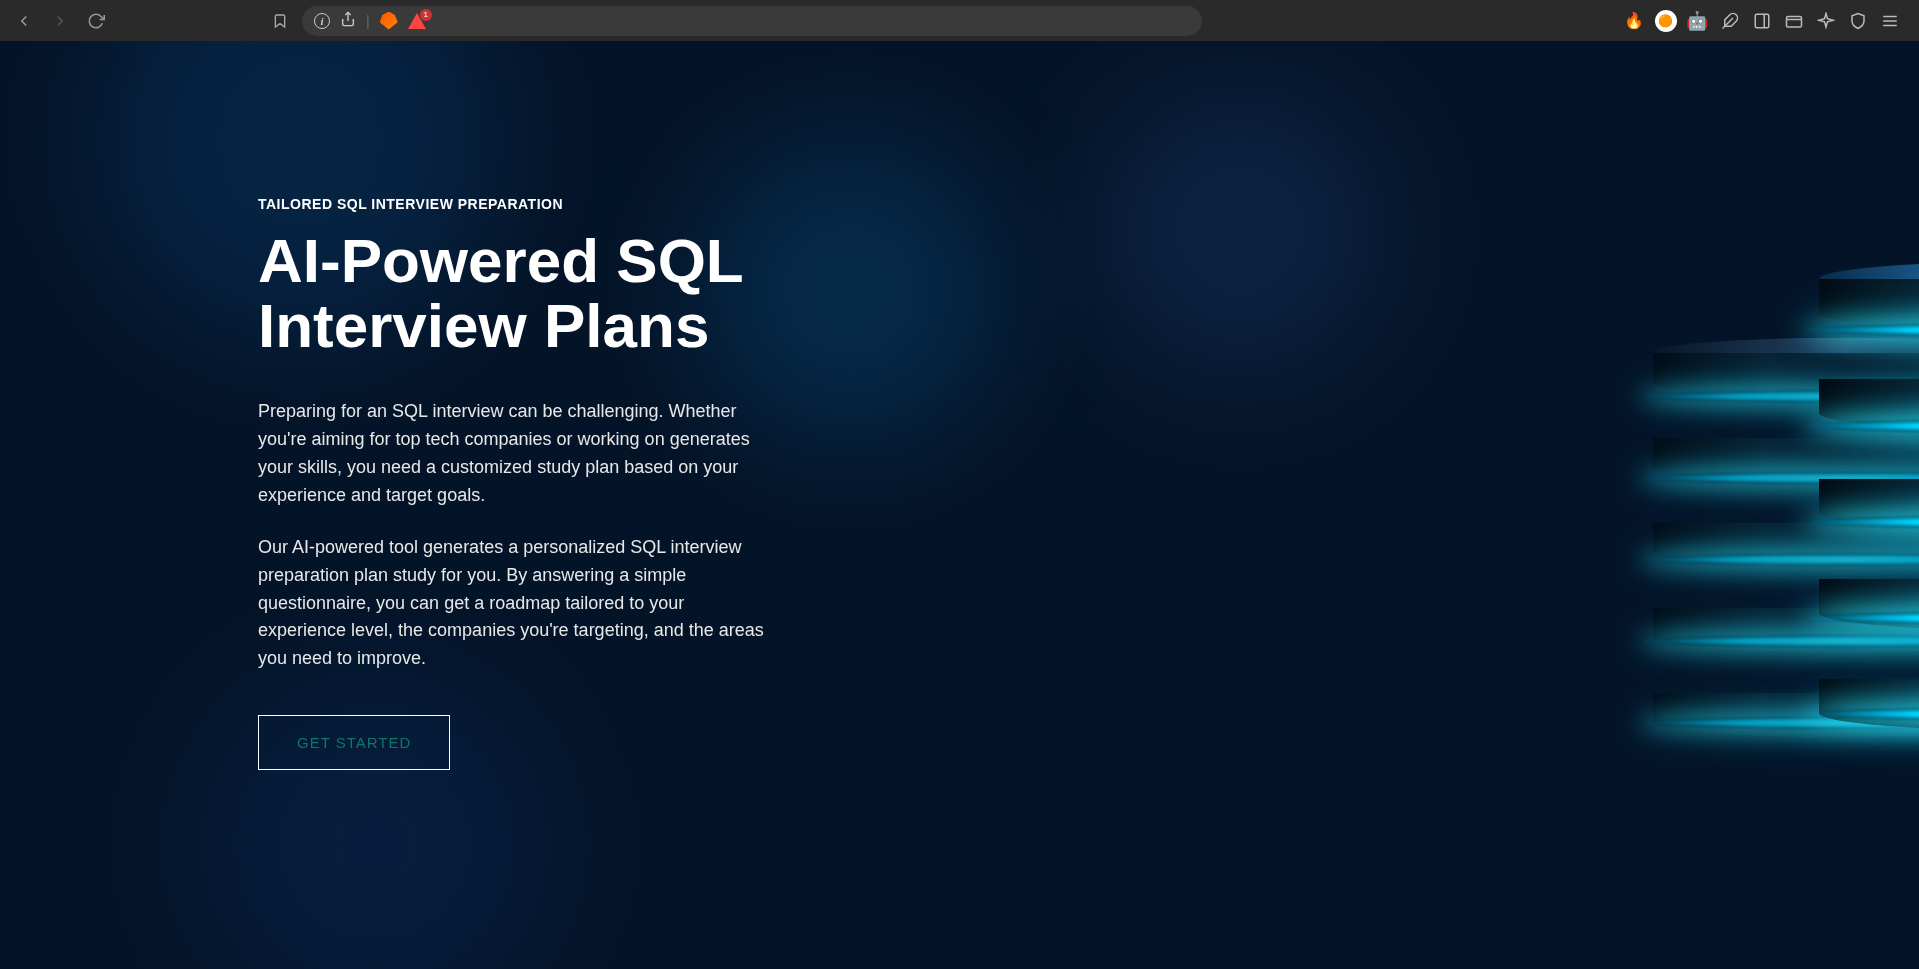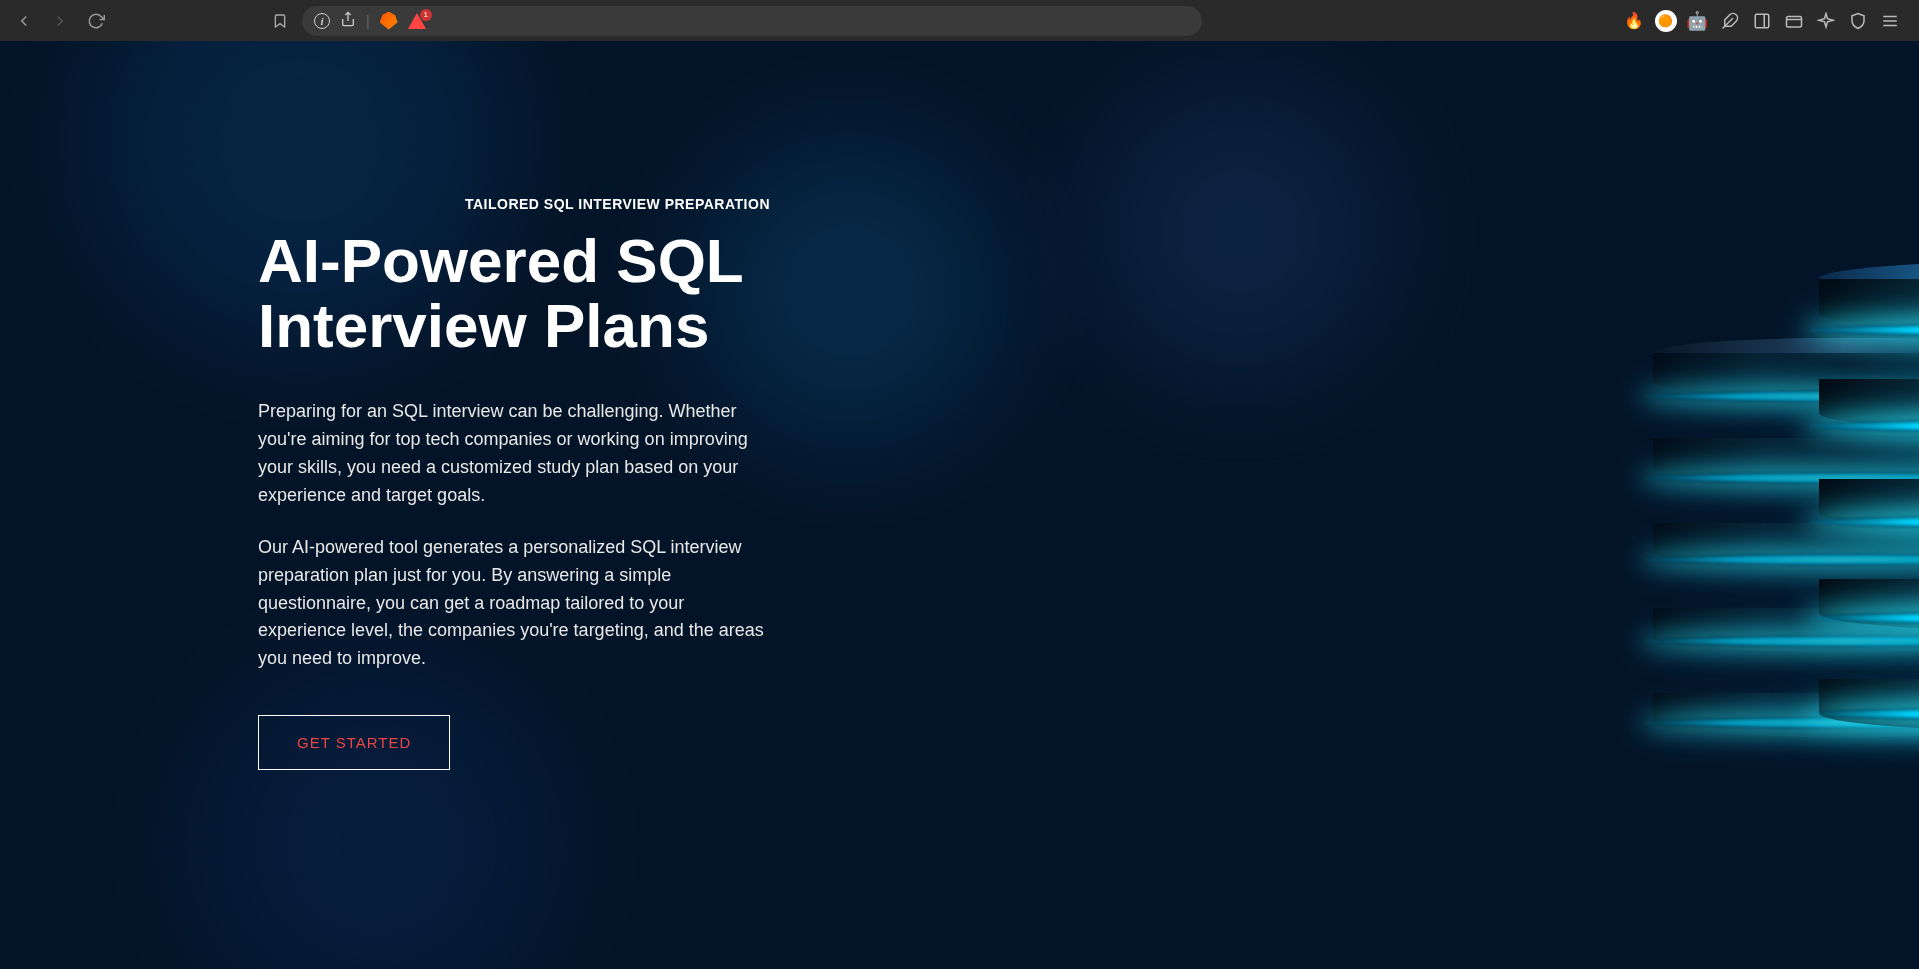--- a/index.html
+++ b/index.html
@@ -165,42 +165,41 @@
   padding: 155px 0 0 258px;
   max-width: 770px;
   color: #fff;
 }
 .eyebrow {
   font-size: 14px;
   font-weight: 700;
   letter-spacing: 0.5px;
   text-transform: uppercase;
   margin-bottom: 16px;
-  text-align: right;
 }
 .headline {
   font-size: 62px;
   font-weight: 800;
   line-height: 1.05;
   margin-bottom: 40px;
 }
 .para {
   font-size: 18px;
   line-height: 1.55;
   max-width: 510px;
   margin-bottom: 24px;
   color: #e8e8e8;
 }
 .cta {
   display: inline-block;
   margin-top: 18px;
   padding: 18px 38px;
   border: 1px solid #fff;
   background: transparent;
-  color: #ef4444;
+  color: #0f766e;
   font-size: 15px;
   letter-spacing: 1px;
   cursor: pointer;
   font-family: inherit;
 }
 </style>
 </head>
 <body>
 
 <div class="browser-chrome">
@@ -341,17 +340,17 @@
             <div class="disk-body"></div>
           </div>
         <div class="glow-ring" style="top:446px"></div>
       </div>
     </div>
   </div>
 
   <div class="content">
     <div class="eyebrow">TAILORED SQL INTERVIEW PREPARATION</div>
     <h1 class="headline">AI-Powered SQL Interview Plans</h1>
-    <p class="para">Preparing for an SQL interview can be challenging. Whether you're aiming for top tech companies or working on improving your skills, you need a customized study plan based on your experience and target goals.</p>
-    <p class="para">Our AI-powered tool generates a personalized SQL interview preparation plan just for you. By answering a simple questionnaire, you can get a roadmap tailored to your experience level, the companies you're targeting, and the areas you need to improve.</p>
+    <p class="para">Preparing for an SQL interview can be challenging. Whether you're aiming for top tech companies or working on generates your skills, you need a customized study plan based on your experience and target goals.</p>
+    <p class="para">Our AI-powered tool generates a personalized SQL interview preparation plan study for you. By answering a simple questionnaire, you can get a roadmap tailored to your experience level, the companies you're targeting, and the areas you need to improve.</p>
     <button class="cta">GET STARTED</button>
   </div>
 </div>
 
 </body></html>

